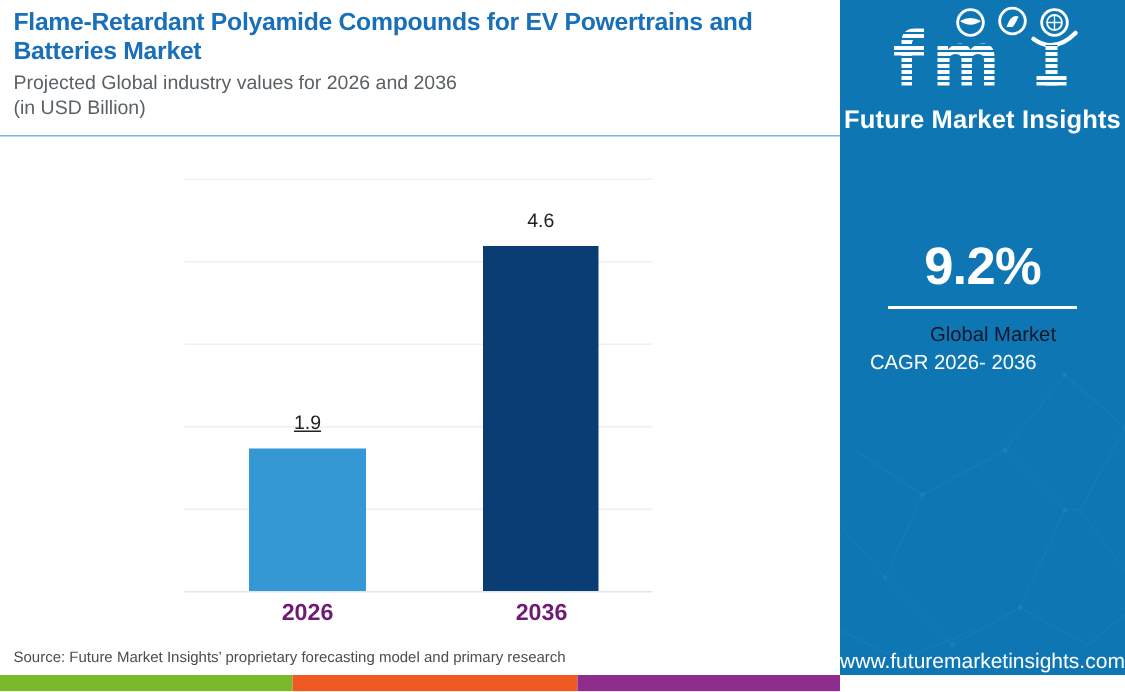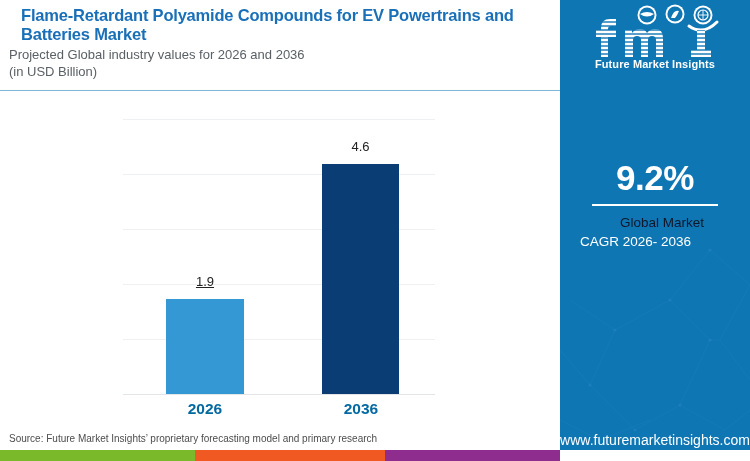--- a/index.html
+++ b/index.html
@@ -27,21 +27,20 @@
   }
   #title {
     position: absolute;
     left: 9px; top: 6px;
     width: 540px;
     font-size: 16.5px;
     font-weight: bold;
     line-height: 1.18;
     letter-spacing: -0.2px;
     color: #1a70b8;
-    margin-left: 12px;
   }
   #subtitle {
     position: absolute;
     left: 9px; top: 47px;
     width: 540px;
     font-size: 13px;
     line-height: 1.27;
     color: #5a6166;
   }
   #header-rule {
@@ -94,21 +93,21 @@
     white-space: nowrap;
   }
   #value-2026 { left: 166px; width: 78px; top: 163px; }
   #value-2036 { left: 322px; width: 77px; top: 16px; }
   .bar-category {
     position: absolute;
     top: 309px;
     text-align: center;
     font-size: 15.5px;
     font-weight: bold;
-    color: #0369a1;
+    color: #701a75;
   }
   #cat-2026 { left: 156px; width: 98px; }
   #cat-2036 { left: 312px; width: 98px; }
 
   
   #right-panel {
     position: absolute;
     left: 560px; top: 0;
     width: 190px;
     height: 450px;
@@ -126,22 +125,22 @@
     left: 0; top: 4px;
     width: 190px;
     text-align: center;
   }
   #logo-mark {
     display: block;
     margin: 0 auto;
   }
   #logo-text {
     display: block;
-    margin-top: 0;
-    font-size: 11px;
+    margin-top: 12px;
+    font-size: 17px;
     font-weight: bold;
     color: #ffffff;
     letter-spacing: 0.1px;
   }
   #cagr-value {
     position: absolute;
     left: 0; top: 158px;
     width: 190px;
     text-align: center;
     font-size: 35px;

